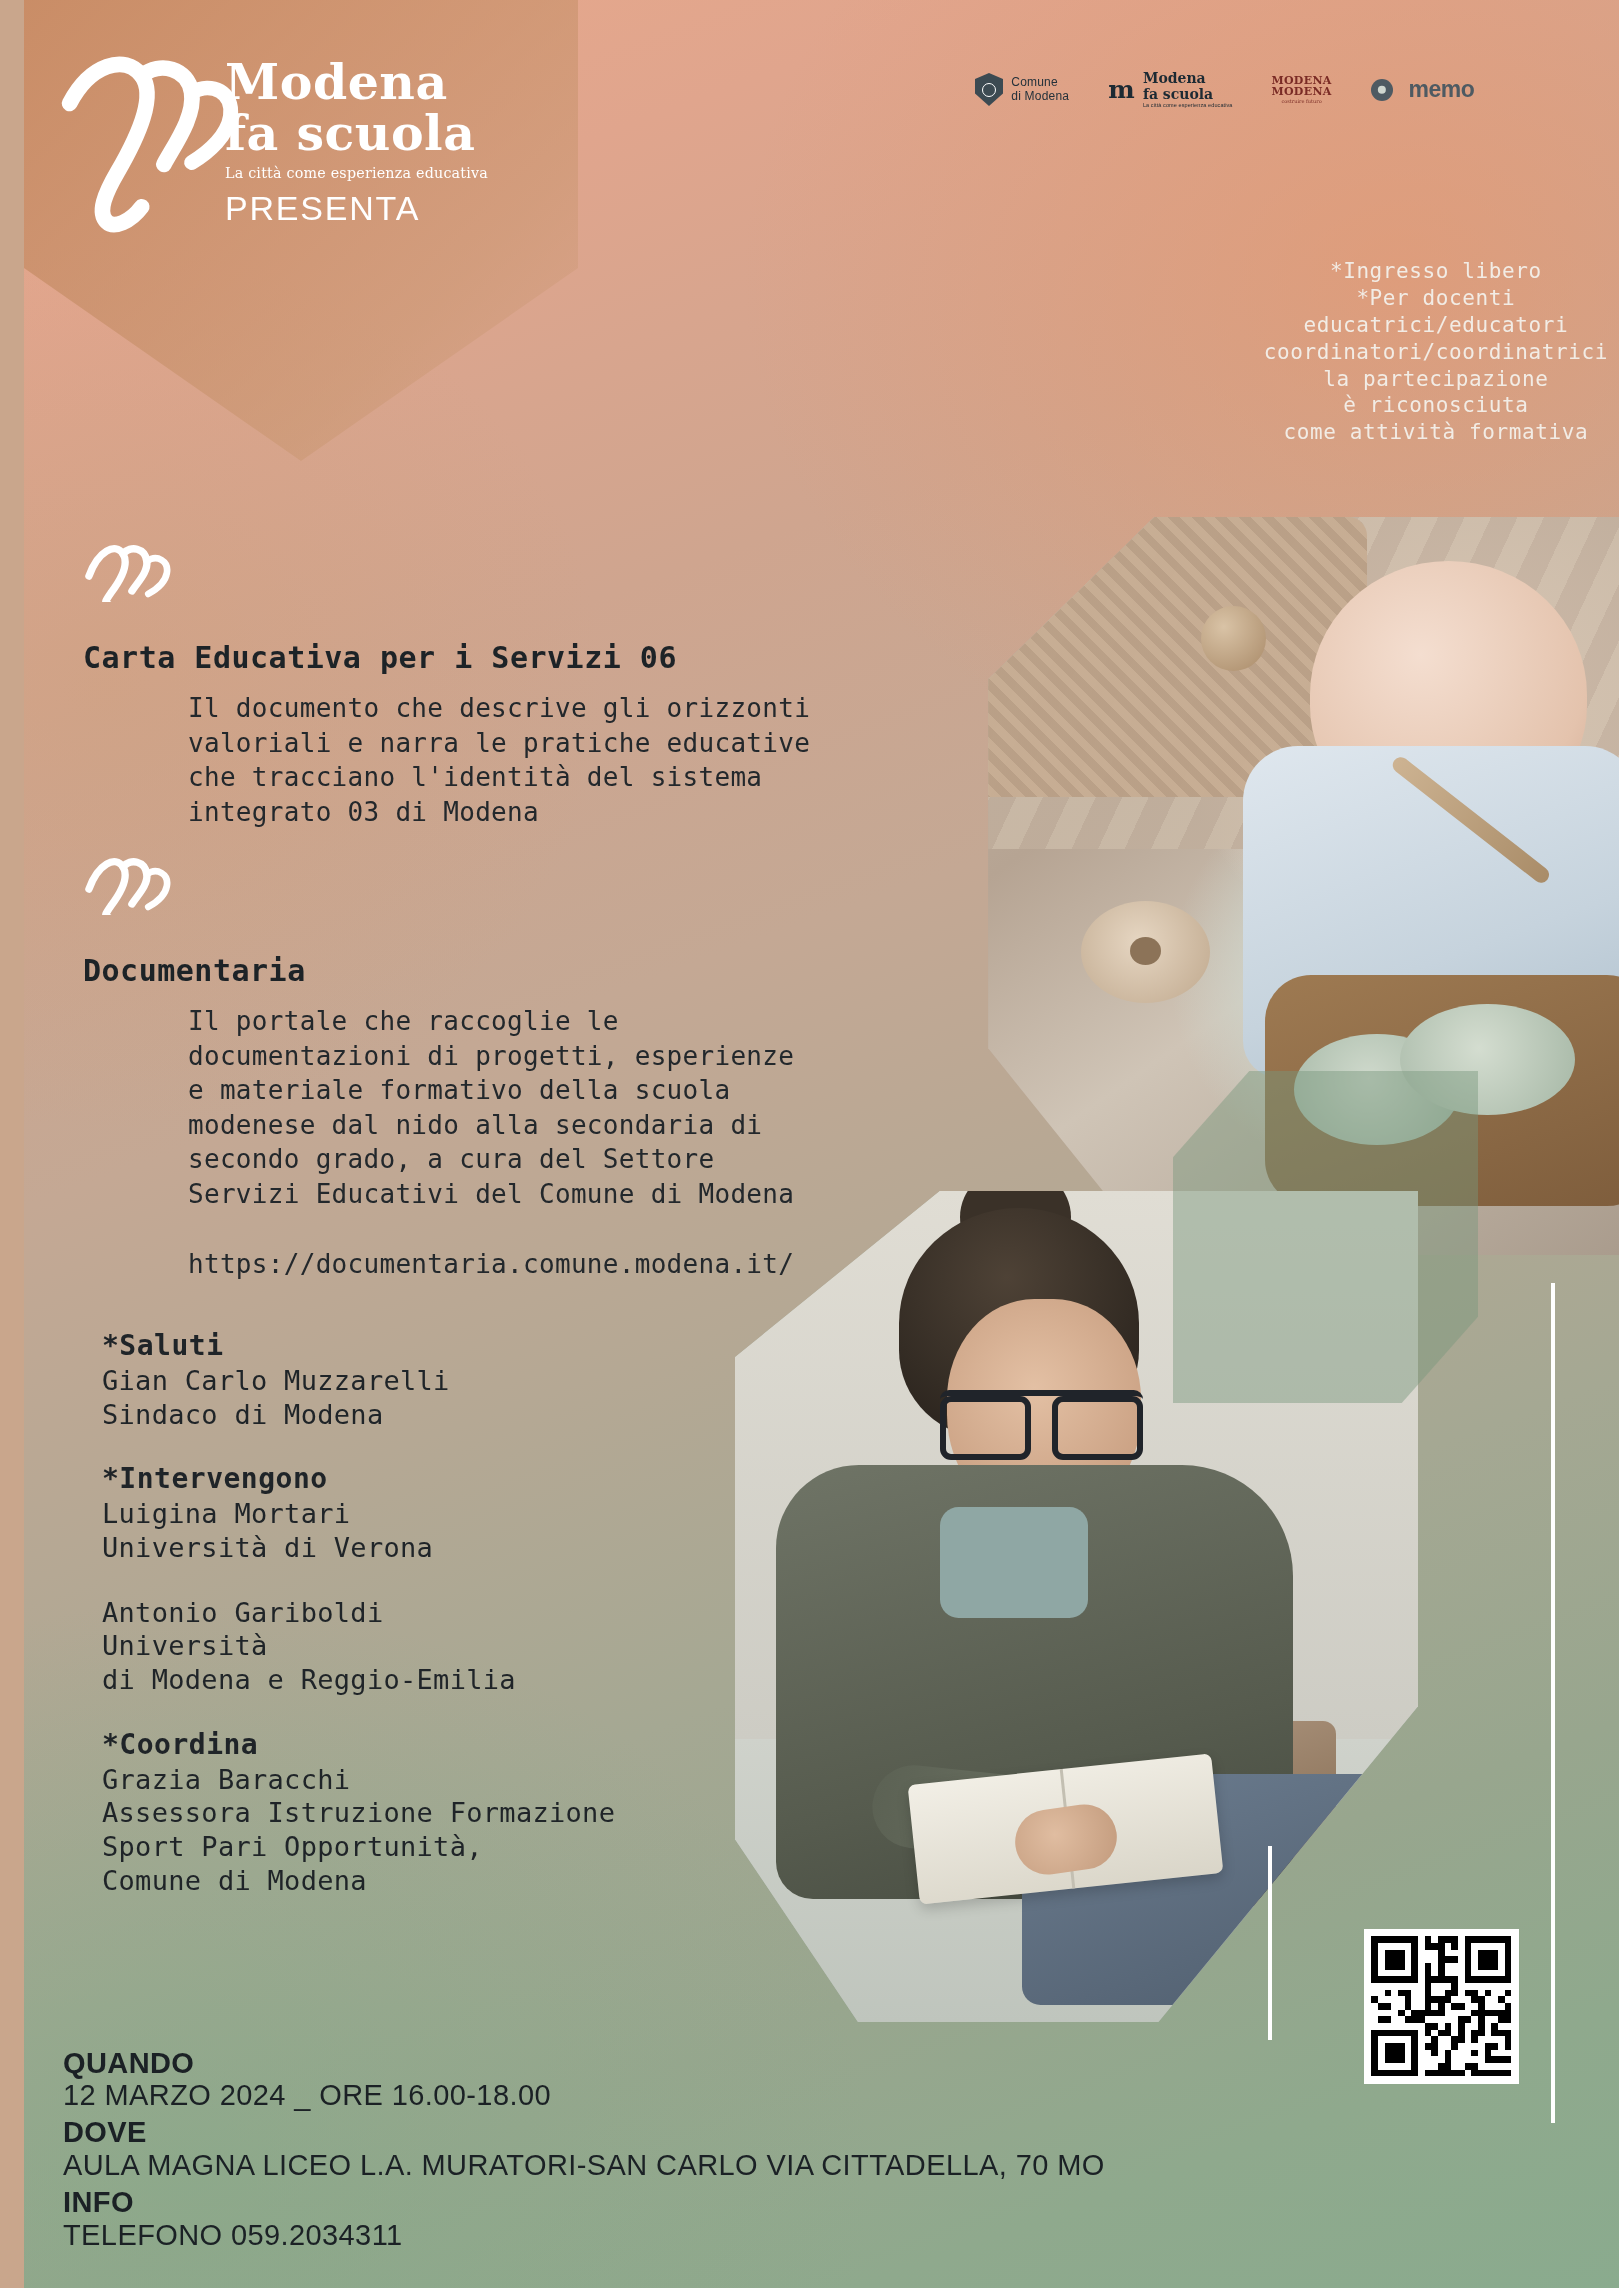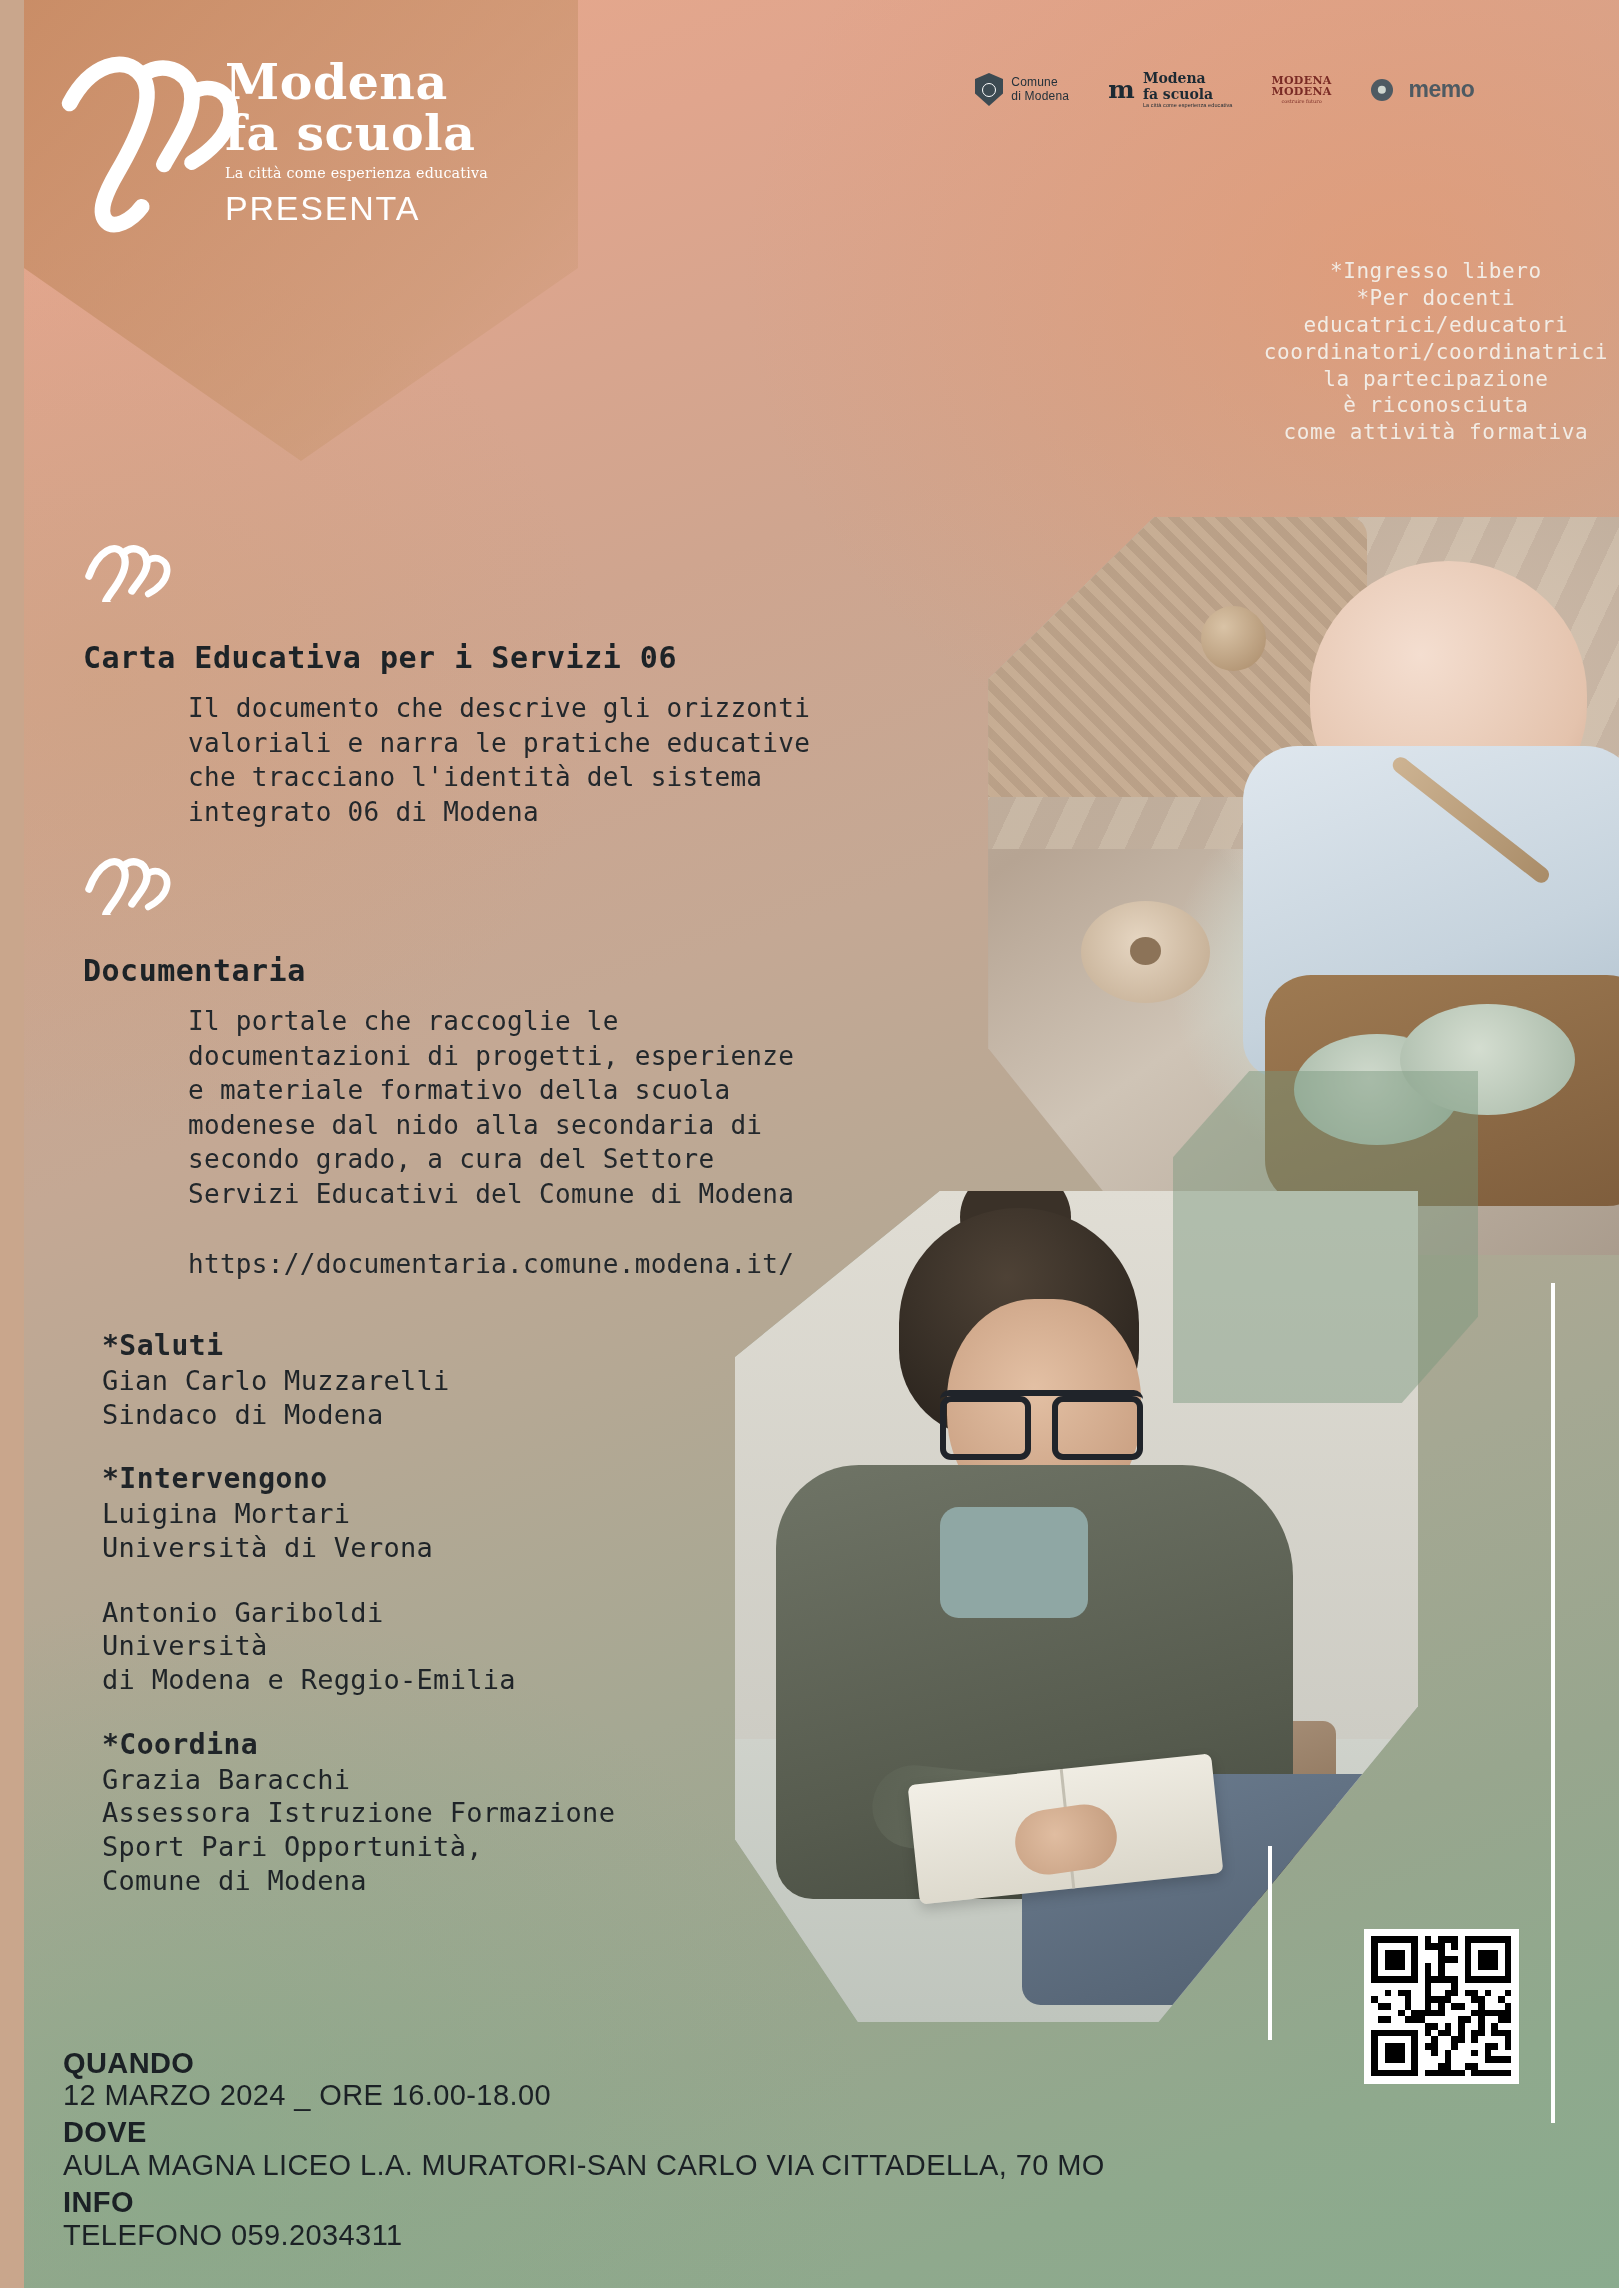--- a/index.html
+++ b/index.html
@@ -619,21 +619,21 @@
           <path d="M8 60 C20 26, 44 14, 54 30 C63 45, 50 66, 38 82 C31 92, 28 96, 34 98" fill="none" stroke="#ffffff" stroke-width="10" stroke-linecap="round"></path>
           <path d="M54 30 C64 18, 84 22, 86 40 C88 54, 74 68, 66 80" fill="none" stroke="#ffffff" stroke-width="10" stroke-linecap="round"></path>
           <path d="M86 40 C100 30, 116 40, 113 56 C111 68, 99 78, 88 84" fill="none" stroke="#ffffff" stroke-width="9" stroke-linecap="round"></path>
         </svg>
       </div>
       <div class="sec-title">Carta Educativa per i Servizi 06</div>
     </div>
     <div class="sec-body">Il documento che descrive gli orizzonti
 valoriali e narra le pratiche educative
 che tracciano l'identità del sistema
-integrato 06 di Modena</div>
+integrato 03 di Modena</div>
   </div>
 
   <div class="section" style="left:59px; top:858px; width:941px;">
     <div class="sec-head">
       <div class="sec-mark">
         <svg viewBox="0 0 120 90" width="89" height="74" aria-hidden="true">
           <path d="M8 60 C20 26, 44 14, 54 30 C63 45, 50 66, 38 82 C31 92, 28 96, 34 98" fill="none" stroke="#ffffff" stroke-width="10" stroke-linecap="round"></path>
           <path d="M54 30 C64 18, 84 22, 86 40 C88 54, 74 68, 66 80" fill="none" stroke="#ffffff" stroke-width="10" stroke-linecap="round"></path>
           <path d="M86 40 C100 30, 116 40, 113 56 C111 68, 99 78, 88 84" fill="none" stroke="#ffffff" stroke-width="9" stroke-linecap="round"></path>
         </svg>

